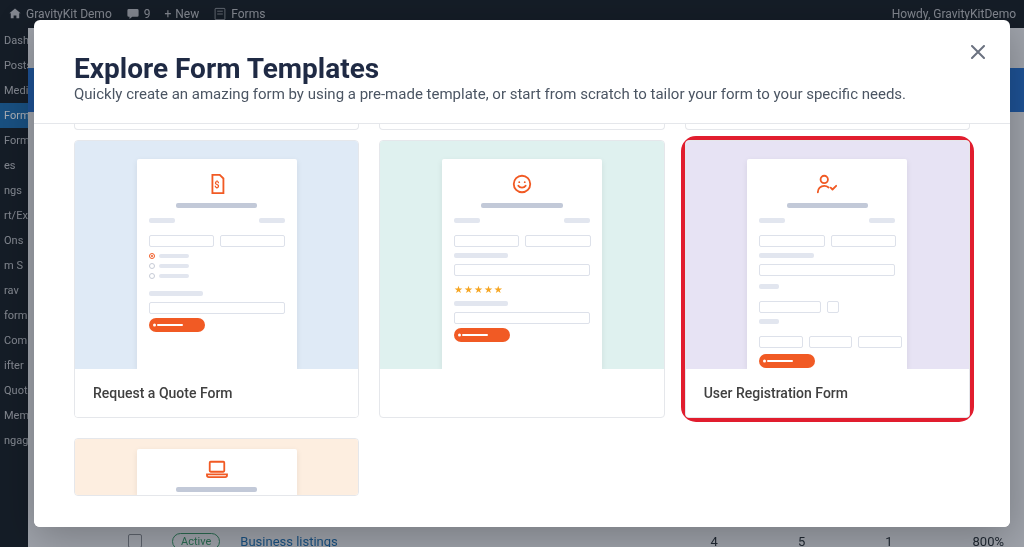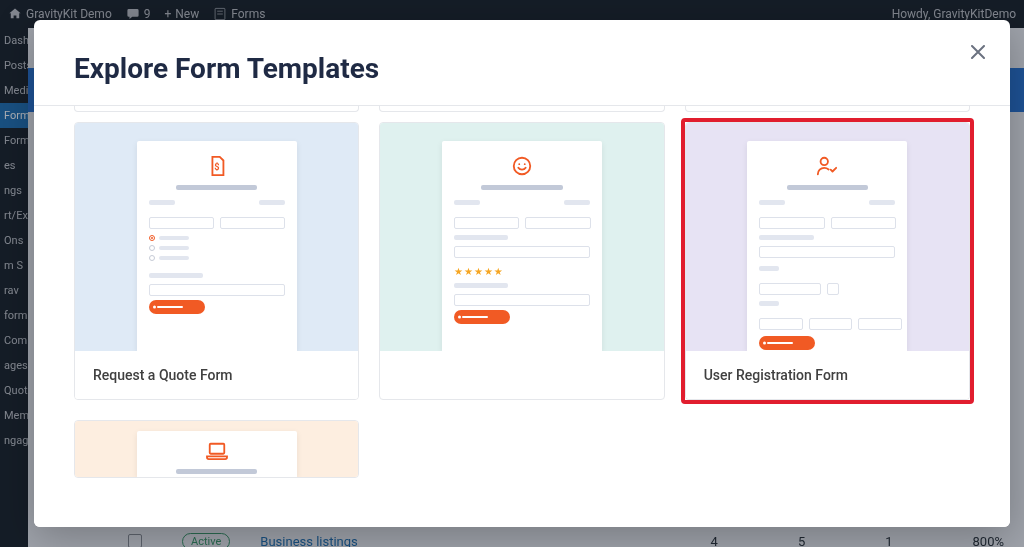--- a/index.html
+++ b/index.html
@@ -13,21 +13,21 @@
   .admin-bar-right { }
 
   
   .wp-sidebar { position: absolute; top: 28px; left: 0; width: 28px; height: 519px; background: #1d2327; color: #c3c4c7; font-size: 11px; overflow: hidden; }
   .wp-sidebar-item { padding: 6px 4px; white-space: nowrap; }
   .wp-sidebar-item.active { background: #2271b1; color: #fff; }
 
   
   .bg-content { position: absolute; top: 28px; left: 28px; right: 0; bottom: 0; background: #f0f0f1; }
   .bg-blue-band { position: absolute; top: 40px; left: 0; right: 0; height: 44px; background: #2a74cf; }
-  .bg-table-row { position: absolute; bottom: 0; left: 100px; right: 0; height: 12px; display: flex; align-items: center; gap: 30px; font-size: 13px; color: #2271b1; justify-content: flex-end; }
+  .bg-table-row { position: absolute; bottom: 0; left: 100px; right: 0; height: 12px; display: flex; align-items: center; gap: 20px; font-size: 13px; color: #2271b1; justify-content: flex-end; }
   .bg-table-row .cb { width: 14px; height: 14px; border: 1px solid #8c8f94; border-radius: 2px; margin-right: 10px; }
   .bg-pill { border: 1px solid #3d9a68; color: #3d9a68; font-size: 11px; padding: 1px 8px; border-radius: 10px; }
 
   
   .modal-backdrop { position: absolute; inset: 0; background: rgba(10,20,40,0.35); }
   .modal { position: absolute; top: 20px; left: 34px; right: 14px; bottom: 20px; background: #fff; border-radius: 6px; box-shadow: 0 10px 40px rgba(0,0,0,0.25); display: flex; flex-direction: column; overflow: hidden; }
   .modal-header { padding: 32px 40px 20px 40px; border-bottom: 1px solid #e5e7eb; position: relative; }
   .modal-title { font-size: 28px; font-weight: 700; color: #1f2a44; margin-bottom: 0; }
   .modal-subtitle { font-size: 15px; color: #4b5563; }
   .close-btn { position: absolute; top: 20px; right: 20px; width: 24px; height: 24px; display: flex; align-items: center; justify-content: center; cursor: pointer; color: #6b7280; font-size: 18px; }
@@ -56,21 +56,21 @@
   .preview .radio-dot.on { border-color:#f15a24; position:relative; }
   .preview .radio-dot.on::after { content:""; position:absolute; inset:1px; background:#f15a24; border-radius:50%; }
   .preview .radio-line { width:30px; height:4px; background:#e2e6ef; border-radius:2px; }
   .preview .stars { color:#f6a623; font-size:10px; letter-spacing:1px; margin-bottom:6px; }
 
   .bg-t1 { background: #dfeaf6; }
   .bg-t2 { background: #dff1ef; }
   .bg-t3 { background: #e7e3f4; }
   .bg-t4 { background: #fdeee0; }
 
-  .highlight-frame { border: 4px solid #e11d2e; margin: -4px; border-radius: 4px; }
+  .highlight-frame { border: 4px solid #e11d2e; margin: -4px; border-radius: 15px; }
 
 </style>
 </head>
 <body>
 
 <div class="admin-bar">
   <div class="admin-bar-left">
     <div class="admin-bar-item">
       <svg width="14" height="14" viewBox="0 0 20 20">
           <path fill="#c3c4c7" d="M10 2l8 7h-2v7h-4v-4H8v4H4v-7H2l8-7z"></path>
@@ -108,21 +108,21 @@
   <div class="wp-sidebar-item active"><span>Forms</span></div>
   <div class="wp-sidebar-item"><span>Forms</span></div>
   <div class="wp-sidebar-item"><span>es</span></div>
   <div class="wp-sidebar-item"><span>ngs</span></div>
   <div class="wp-sidebar-item"><span>rt/Ex</span></div>
   <div class="wp-sidebar-item"><span>Ons</span></div>
   <div class="wp-sidebar-item"><span>m S</span></div>
   <div class="wp-sidebar-item" style=""><span>rav</span></div>
   <div class="wp-sidebar-item"><span>form</span></div>
   <div class="wp-sidebar-item"><span>Com</span></div>
-  <div class="wp-sidebar-item"><span>ages</span></div>
+  <div class="wp-sidebar-item"><span>ifter</span></div>
   <div class="wp-sidebar-item"><span>Quote</span></div>
   <div class="wp-sidebar-item"><span>Mem</span></div>
   <div class="wp-sidebar-item"><span>ngagements</span></div>
 </div>
 
 <div class="bg-content">
   <div class="bg-blue-band"></div>
   <div class="bg-table-row">
     <div class="cb"></div>
     <div class="bg-pill"><span>Active</span></div>
@@ -133,20 +133,21 @@
       <span>1</span>
       <span>800%</span>
     </div>
   </div>
 </div>
 
 <div class="modal-backdrop"></div>
 <div class="modal">
   <div class="modal-header">
     <div class="modal-title">Explore Form Templates</div>
+    <div class="modal-subtitle">Quickly create an amazing form by using a pre-made template, or start from scratch to tailor your form to your specific needs.</div>
     <div class="close-btn">
       <svg width="14" height="14" viewBox="0 0 14 14">
           <path d="M1 1l12 12M13 1L1 13" stroke="#6b7280" stroke-width="2" stroke-linecap="round"></path>
         </svg>
     </div>
   </div>
 
   <div class="modal-body">
 
     <div class="stub-row">

